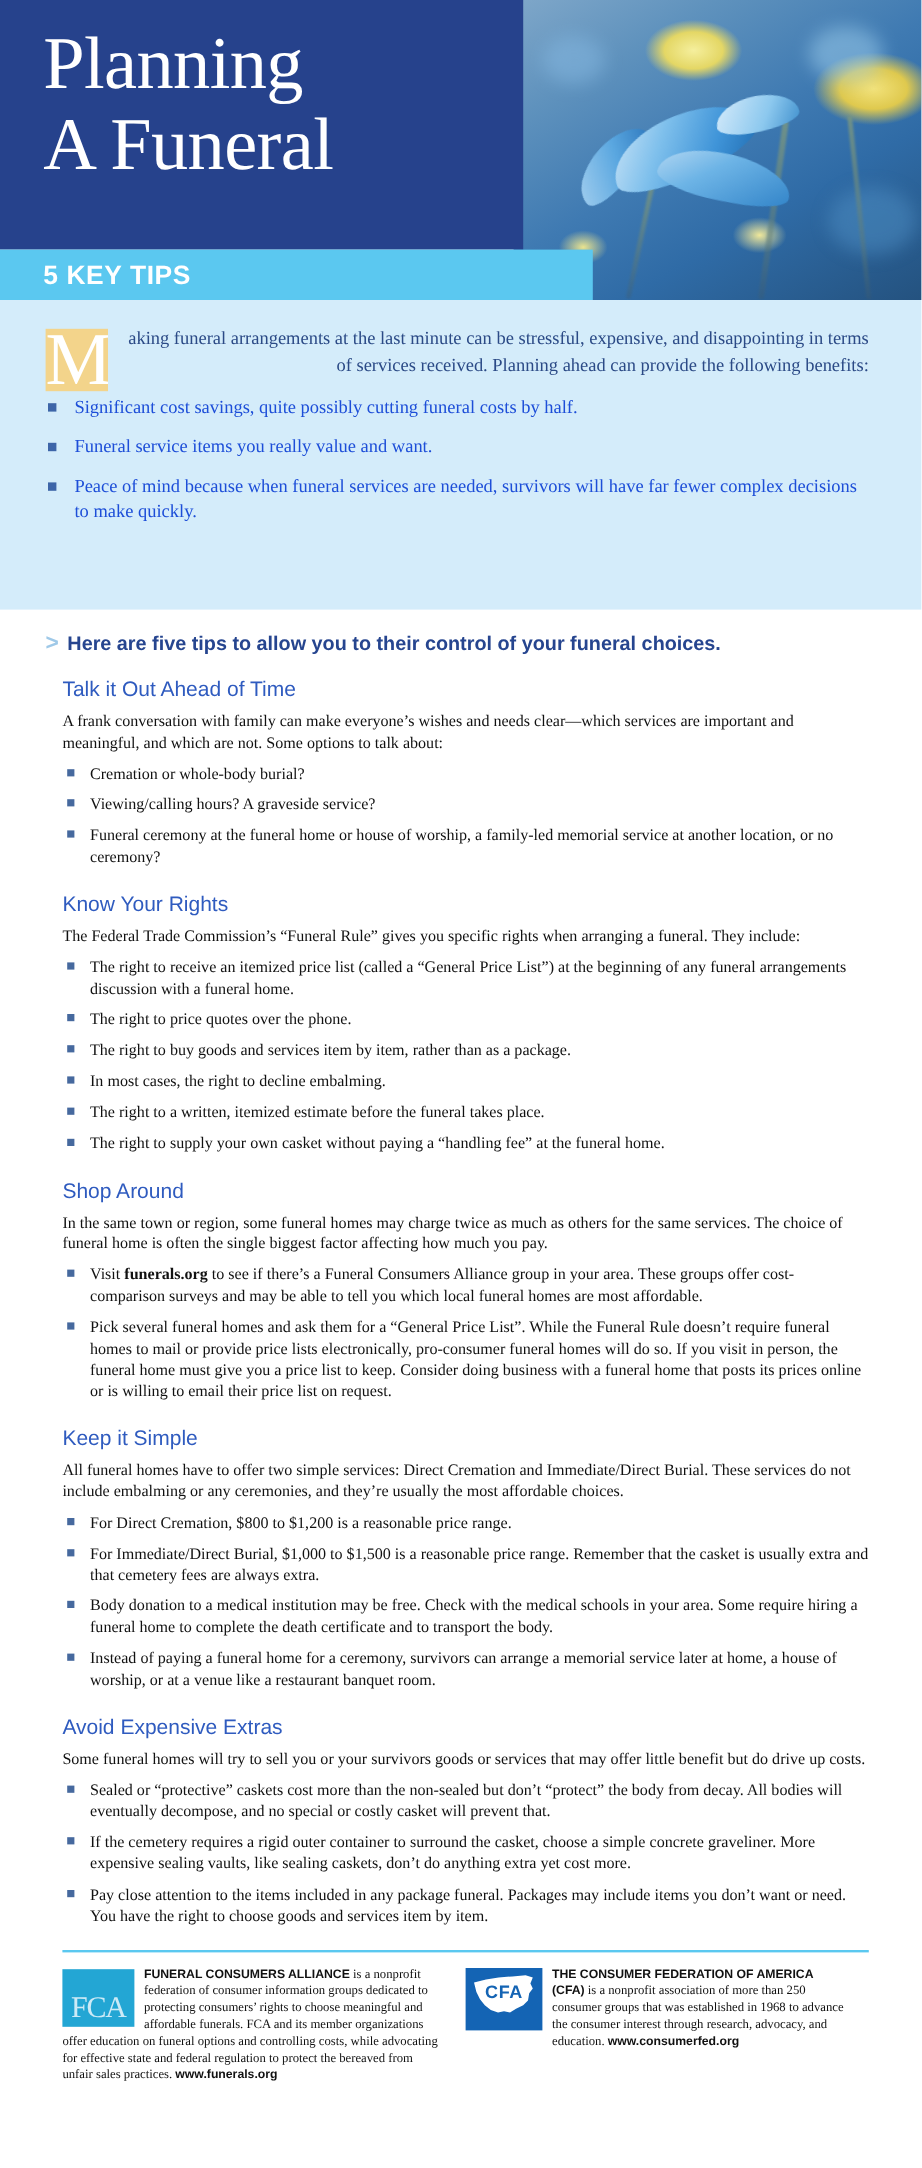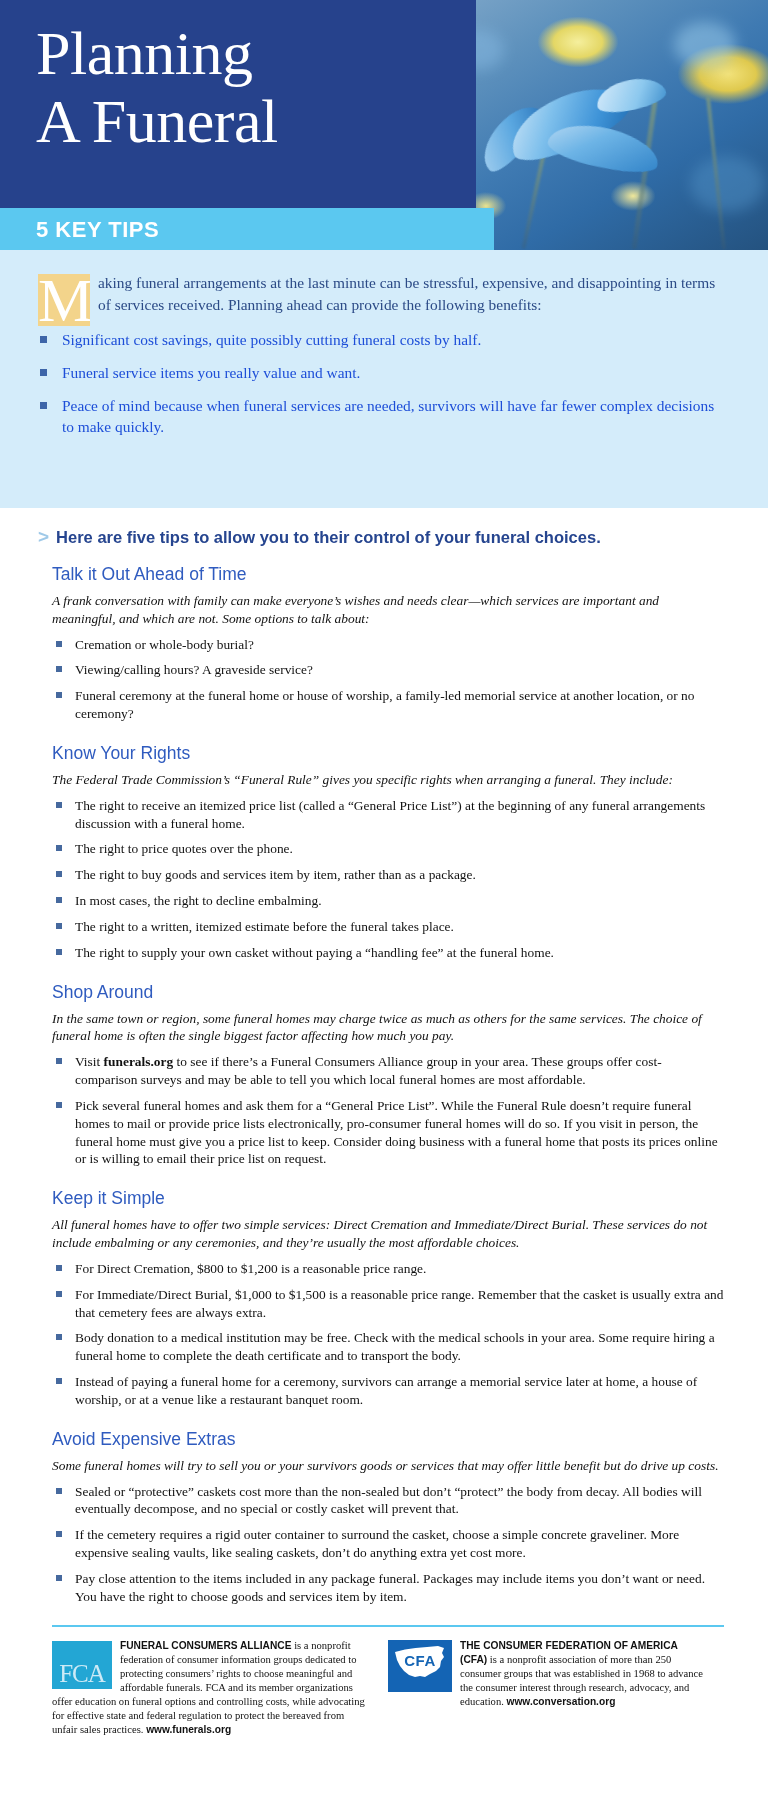--- a/index.html
+++ b/index.html
@@ -44,21 +44,21 @@
   .s2 { left:286px; top:96px;  width:4px; height:154px; transform:rotate(-6deg); }
   .s3 { left:104px; top:148px; width:4px; height:102px; transform:rotate(12deg); }
   .blur-bokeh {
     position:absolute; border-radius:50%; filter:blur(7px); opacity:.5;
   }
   .b1 { left:246px; top:22px;  width:62px; height:46px; background:#9fd0ee; }
   .b2 { left:24px;  top:30px;  width:52px; height:40px; background:#86b9e2; }
   .b3 { left:262px; top:156px; width:74px; height:56px; background:#4f8fc4; }
 
   .title-block {
-    position:absolute; left:0; top:0; width:476px; height:208px;
+    position:absolute; left:0; top:0; width:436px; height:208px;
     background:#26428c;
   }
   .title-block .line {
     color:#ffffff;
     font-family:"Liberation Serif", serif;
     font-weight:400;
     letter-spacing:-0.5px;
     line-height:0.94;
   }
   .title-1 { position:absolute; left:36px; top:24px;  font-size:62px; }
@@ -93,21 +93,21 @@
     font-size:62px;
     line-height:52px;
     text-align:center;
     margin:2px 8px 0 0;
     overflow:hidden;
   }
   .intro-text {
     color:#2b4a86;
     font-size:15.4px;
     line-height:1.42;
-    text-align:left;
+    text-align:right;
   }
   .intro-list { margin:13px 0 0 0; padding:0; list-style:none; }
   .intro-list li {
     position:relative;
     color:#1d4ed8;
     font-size:15.4px;
     line-height:1.42;
     padding-left:24px;
     margin-bottom:11px;
   }
@@ -143,21 +143,20 @@
     font-family:"Liberation Sans", sans-serif;
     font-weight:normal;
     font-size:17.5px;
     margin:0 0 7px 0;
   }
   .section-intro {
     font-size:13.4px;
     line-height:1.33;
     color:#111111;
     margin:0 0 8px 0;
-    font-style:italic;
   }
   ul.blist { margin:0; padding:0; list-style:none; }
   ul.blist li {
     position:relative;
     font-size:13.4px;
     line-height:1.33;
     color:#111111;
     padding-left:23px;
     margin-bottom:8px;
   }
@@ -342,16 +341,16 @@
   </div>
 
   <div class="fcol">
     <div class="logo-cfa">
       <svg class="map" viewBox="0 0 112 76">
         <path fill="#ffffff" d="M6,16 L26,11 L47,8 L70,6 L92,4 L104,8 L100,18 L104,26 L98,34 L96,46 L88,54 L76,60 L66,66 L56,64 L46,66 L34,62 L24,54 L16,44 L10,32 Z"></path>
       </svg>
       <div class="cfa-word">CFA</div>
     </div>
     <div class="ftext">
-      <span class="fhead">THE CONSUMER FEDERATION OF AMERICA (CFA)</span><span> is a nonprofit association of more than 250 consumer groups that was established in 1968 to advance the consumer interest through research, advocacy, and education.  </span><span class="fweb">www.conversation.org</span>
+      <span class="fhead">THE CONSUMER FEDERATION OF AMERICA (CFA)</span><span> is a nonprofit association of more than 250 consumer groups that was established in 1968 to advance the consumer interest through research, advocacy, and education.  </span><span class="fweb">www.consumerfed.org</span>
     </div>
   </div>
 </div>
 
 </body></html>

